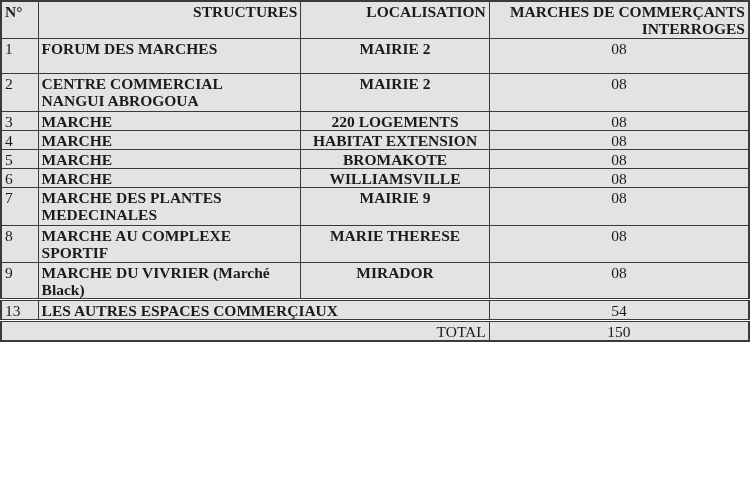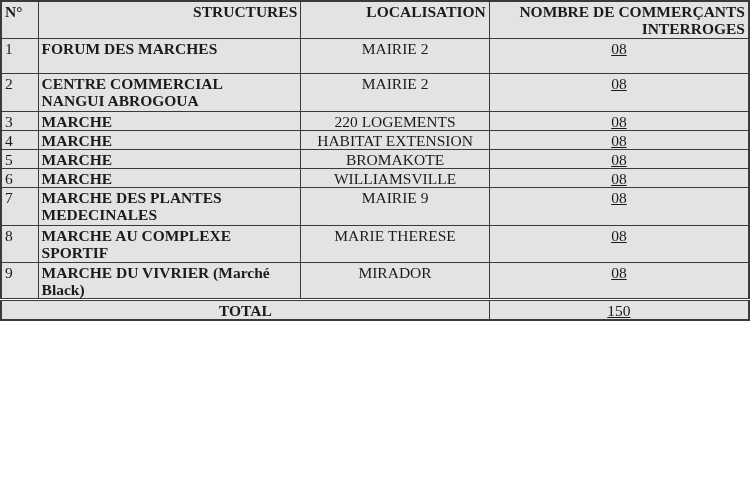--- a/index.html
+++ b/index.html
@@ -46,32 +46,31 @@
     text-align: left;
   }
   td.c-struct {
     font-weight: bold;
     text-align: left;
     padding-left: 6px;
     white-space: pre-line;
   }
   td.c-loc {
     text-align: center;
-    font-weight: normal;
+    font-weight: bold;
     white-space: pre-line;
   }
   td.c-count {
     text-align: center;
     font-weight: normal;
     background: #ffffff;
-    text-decoration: underline;
   }
   td.c-total {
-    text-align: center;
-    font-weight: bold;
+    text-align: right;
+    font-weight: normal;
   }
   tr.double-top td {
     border-top: 3px double #3a3a3a;
   }
 </style>
 </head>
 <body>
 
 <div class="table-wrap">
   <table class="survey-table">
@@ -79,21 +78,21 @@
       <col style="width:37px">
       <col style="width:262px">
       <col style="width:188px">
       <col style="width:259px">
     </colgroup>
     <thead>
       <tr style="height:37px">
         <th class="c-num">N°</th>
         <th>STRUCTURES</th>
         <th>LOCALISATION</th>
-        <th>NOMBRE DE COMMERÇANTS
+        <th>MARCHES DE COMMERÇANTS
 INTERROGES</th>
       </tr>
     </thead>
     <tbody>
       <tr style="height:35px">
         <td class="c-num">1</td>
         <td class="c-struct">FORUM DES MARCHES</td>
         <td class="c-loc">MAIRIE 2</td>
         <td class="c-count">08</td>
       </tr>
@@ -142,19 +141,24 @@
         <td class="c-loc">MARIE THERESE</td>
         <td class="c-count">08</td>
       </tr>
       <tr style="height:37px">
         <td class="c-num">9</td>
         <td class="c-struct">MARCHE DU VIVRIER (Marché
 Black)</td>
         <td class="c-loc">MIRADOR</td>
         <td class="c-count">08</td>
       </tr>
+      <tr class="double-top" style="height:18px">
+        <td class="c-num">13</td>
+        <td class="c-struct" colspan="2">LES AUTRES ESPACES COMMERÇIAUX</td>
+        <td class="c-count">54</td>
+      </tr>
       <tr class="double-top" style="height:19px">
         <td class="c-total" colspan="3">TOTAL</td>
         <td class="c-count">150</td>
       </tr>
     </tbody>
   </table>
 </div>
 
 </body></html>

